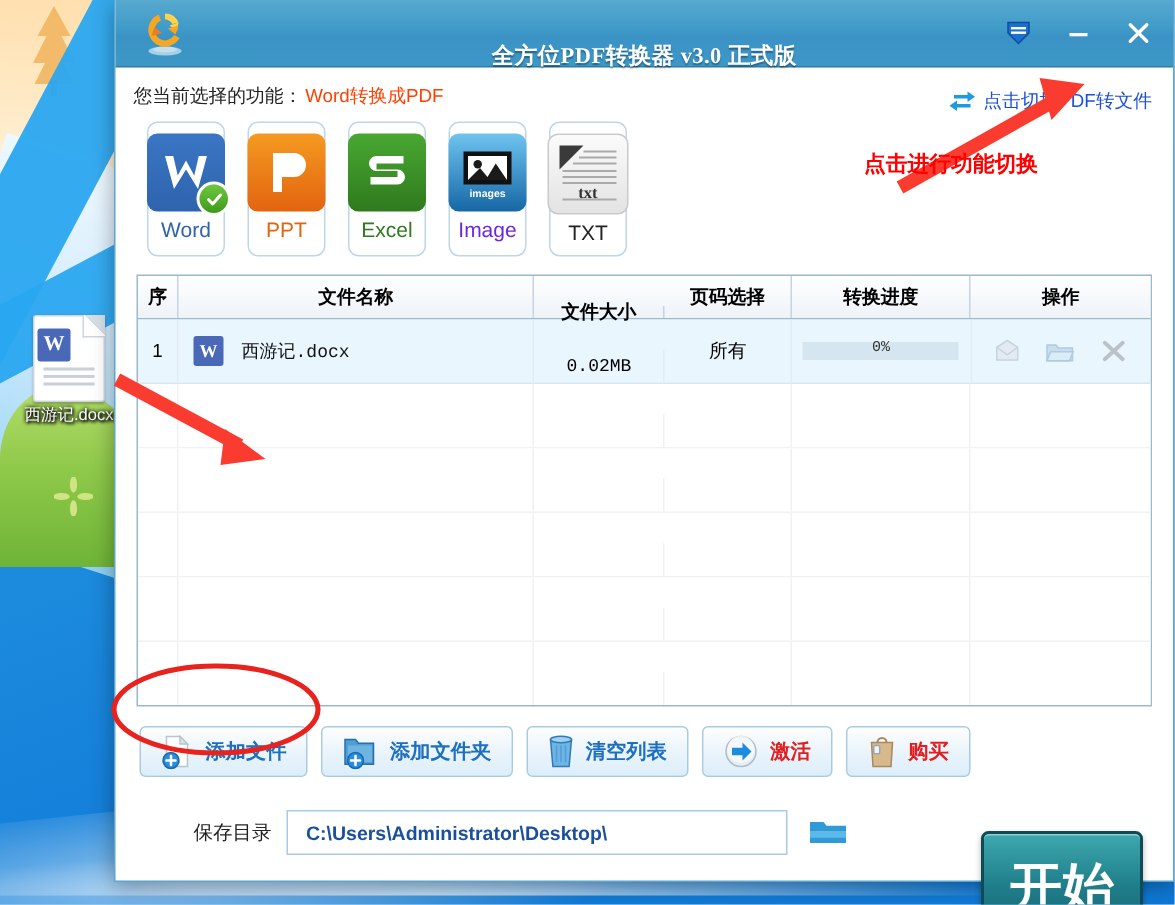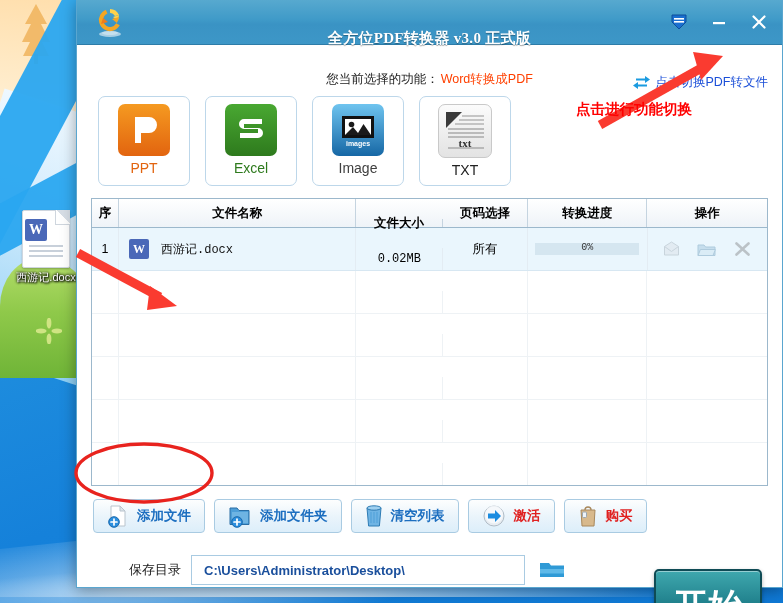--- a/index.html
+++ b/index.html
@@ -58,42 +58,42 @@
   .tb-title{position:absolute;left:0;right:0;top:16px;height:44px;line-height:44px;
     text-align:center;color:#fff;font-size:15px;font-weight:bold;
     text-shadow:0 1px 1px rgba(0,0,0,.35);letter-spacing:.3px;font-family:Liberation Serif, serif;}
   .tb-ctrls{position:absolute;right:10px;top:0;height:44px;display:flex;align-items:center;gap:14px;}
   .tb-btn{width:26px;height:26px;display:flex;align-items:center;justify-content:center;cursor:pointer;}
   .tb-btn svg{display:block;}
 
   .body{padding:0 12px;position:relative;}
 
   
-  .funcline{height:30px;display:flex;align-items:center;font-size:12.5px;color:#222;margin-top:19px;justify-content:center;}
+  .funcline{height:30px;display:flex;align-items:center;font-size:12.5px;color:#222;margin-top:4px;}
   .funcline .cur{color:#ff4000;margin-left:2px;}
   .switch{position:absolute;right:14px;top:10px;display:flex;align-items:center;gap:5px;
     color:#1b4fd8;font-size:12.5px;cursor:pointer;}
   .switch .lbl{text-decoration:none;}
 
   
   .formats{display:flex;gap:15px;padding:2px 6px 0 9px;}
-  .fbtn{width:92px;height:90px;border:1px solid #bdd7ea;border-radius:7px;background:#fff;
+  .fbtn{width:52px;height:90px;border:1px solid #bdd7ea;border-radius:7px;background:#fff;
     display:flex;flex-direction:column;align-items:center;justify-content:flex-start;
     padding-top:7px;box-sizing:border-box;cursor:pointer;}
   .fbtn .glyph{position:relative;width:52px;height:52px;border-radius:7px;display:flex;
     align-items:center;justify-content:center;color:#fff;font-weight:bold;
     font-family:"Liberation Serif",serif;}
   .fbtn .cap{margin-top:4px;font-size:14px;}
   .g-word{background:linear-gradient(180deg,#3a76c4 0%,#2f63ad 100%);}
   .g-excel{background:linear-gradient(180deg,#49a832 0%,#2e7a1d 100%);}
   .g-ppt{background:linear-gradient(180deg,#f59a21 0%,#e2640f 100%);}
   .g-img{background:linear-gradient(180deg,#6fc4ef 0%,#1667a5 100%);}
   .g-txt{background:linear-gradient(180deg,#fbfbfb 0%,#e3e3e3 100%);border:1px solid #c9c9c9;}
   .cap-word{color:#2f63ad;}.cap-excel{color:#2e7a1d;}.cap-ppt{color:#e2640f;}
-  .cap-img{color:#404040;}.cap-txt{color:#222;}
+  .cap-img{color:#6d28d9;}.cap-txt{color:#222;}
   .chk{position:absolute;right:-4px;bottom:-3px;width:19px;height:19px;border-radius:50%;
     background:linear-gradient(180deg,#6ec73f,#3d9b19);border:2px solid #fff;
     display:flex;align-items:center;justify-content:center;}
 
   
   .tablewrap{margin:12px 2px 0 2px;border:1px solid #9cb8cc;background:#fff;}
   .thead{display:flex;height:28px;background:linear-gradient(180deg,#ffffff 0%,#eef3f8 100%);
     border-bottom:1px solid #9cb8cc;font-size:12.5px;color:#000;font-weight:bold;}
   .thead div{display:flex;align-items:center;justify-content:center;
     border-right:1px solid #c5d4e0;box-sizing:border-box;}
@@ -227,20 +227,33 @@
     <div class="switch">
       <svg width="19" height="15" viewBox="0 0 19 15">
         <path d="M13 1 L18 4.5 L13 8 L13 5.6 L4 5.6 L4 3.4 L13 3.4 Z" fill="#1b9be0"></path>
         <path d="M6 7 L1 10.5 L6 14 L6 11.6 L15 11.6 L15 9.4 L6 9.4 Z" fill="#1b9be0"></path>
       </svg>
       <span class="lbl">点击切换PDF转文件</span>
     </div>
 
     <div class="formats">
 
+      <div class="fbtn">
+        <div class="glyph g-word">
+          <svg width="40" height="40" viewBox="0 0 40 40">
+            <path d="M6 9 L12 31 L20 18 L28 31 L34 9 L28.5 9 L25.5 22 L20 12 L14.5 22 L11.5 9 Z" fill="#ffffff"></path>
+          </svg>
+          <div class="chk">
+            <svg width="12" height="12" viewBox="0 0 12 12">
+              <path d="M2 6 L4.8 9 L10 3" stroke="#ffffff" stroke-width="2" fill="none" stroke-linecap="round" stroke-linejoin="round"></path>
+            </svg>
+          </div>
+        </div>
+        <div class="cap cap-word">Word</div>
+      </div>
 
       <div class="fbtn">
         <div class="glyph g-ppt">
           <svg width="38" height="38" viewBox="0 0 38 38">
             <path d="M10 6 H24 a8 8 0 0 1 0 16 H16 v10 H10 Z M16 11 H23 a3 3 0 0 1 0 6 H16 Z" fill="#ffffff"></path>
           </svg>
         </div>
         <div class="cap cap-ppt">PPT</div>
       </div>
 

